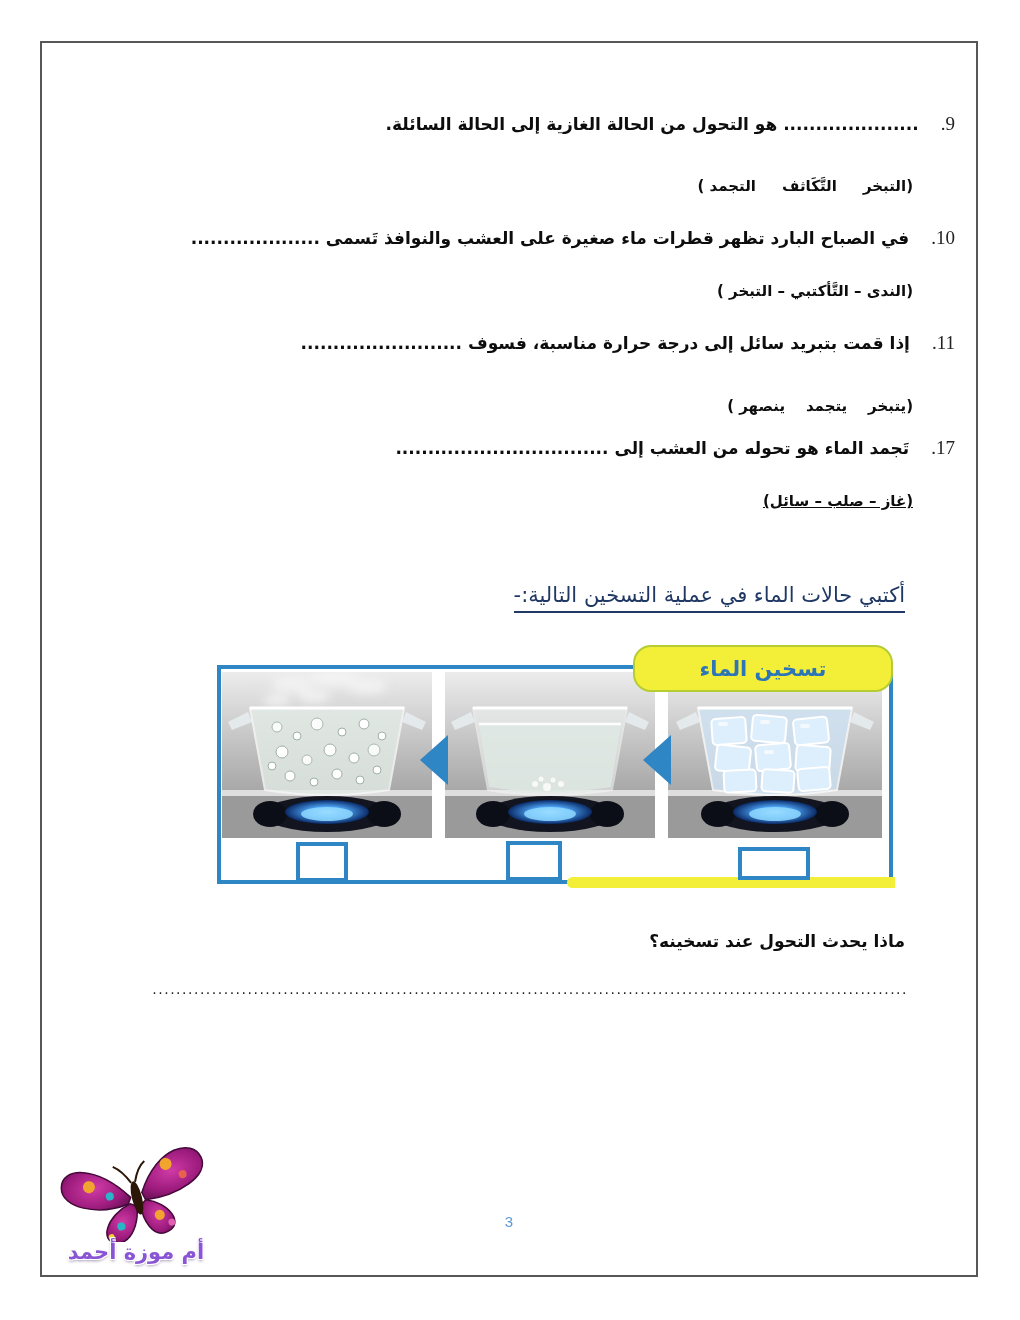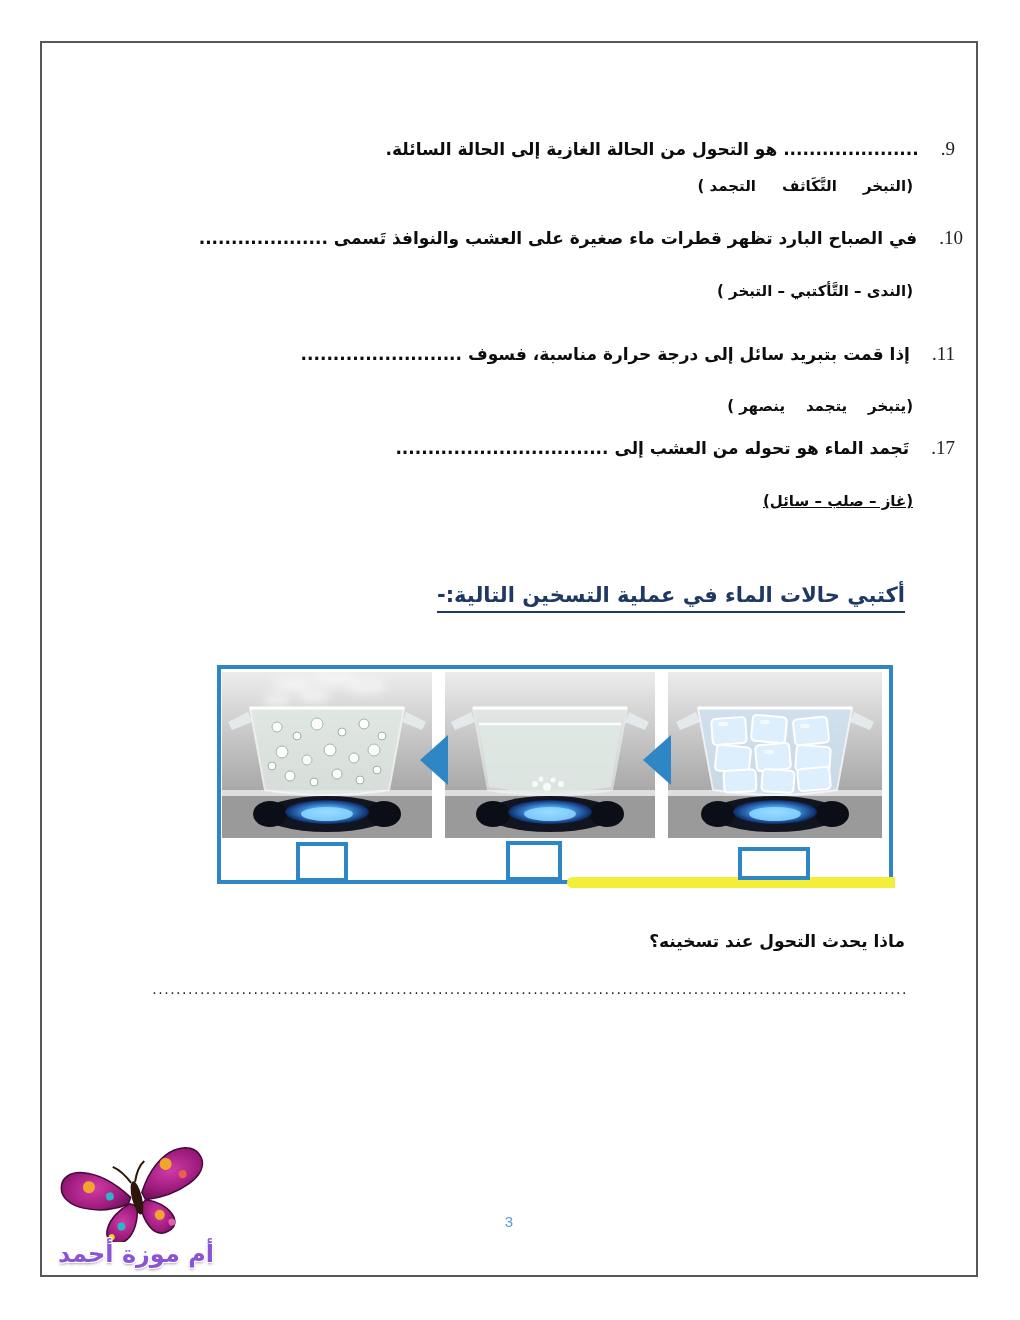--- a/index.html
+++ b/index.html
@@ -22,21 +22,21 @@
     font-family:"Liberation Serif", serif; font-weight:normal; font-size:19px;
     margin-left:22px; color:#222;
   }
   .q-opts {
     position:absolute; direction:rtl; text-align:left;
     font-weight:bold; font-size:15px; white-space:pre; color:#0d0d0d;
   }
   
   .heading {
     position:absolute; top:583px; right:115px; direction:rtl;
-    font-size:21px; font-weight:bold; color:#1f3864;
+    font-size:21px; font-weight:normal; color:#1f3864;
     border-bottom:2px solid #1f3864; padding-bottom:4px;
   }
   
   .water-figure { position:absolute; left:215px; top:645px; width:680px; height:255px; }
   .fig-frame {
     position:absolute; left:2px; top:20px; width:676px; height:219px;
     border:4px solid #2e86c4; background:#ffffff; z-index:1;
   }
   .fig-banner {
     position:absolute; left:418px; top:0px; width:260px; height:47px;
@@ -66,38 +66,38 @@
     overflow:hidden; white-space:nowrap; direction:rtl;
     font-size:14px; letter-spacing:1.5px; color:#222;
   }
   
   .page-num {
     position:absolute; top:1213px; left:40px; width:938px; text-align:center;
     color:#5b9bd5; font-size:15px; font-family:"Liberation Sans", sans-serif;
   }
   .logo { position:absolute; left:50px; top:1146px; width:172px; height:122px; }
   .logo-text {
-    text-align:center; direction:rtl; font-weight:bold; font-size:24px;
+    text-align:center; direction:rtl; font-weight:bold; font-size:21px;
     color:#8a55d4; margin-top:-6px; letter-spacing:1px;
     text-shadow:-1px -1px 0 #fff, 1px -1px 0 #fff, -1px 1px 0 #fff,
                  1px 1px 0 #fff, 0 2px 3px rgba(60,30,90,.45);
   }
 </style>
 </head>
 <body>
 
 <div class="page-border"></div>
 
-<div class="q-line" style="top:138px; right:65px;margin-left:9px;"><span class="q-num">9.</span><span>..................... هو التحول من الحالة الغازية إلى الحالة السائلة.</span></div>
+<div class="q-line" style="top:113px; right:65px;margin-left:9px;"><span class="q-num">9.</span><span>..................... هو التحول من الحالة الغازية إلى الحالة السائلة.</span></div>
 <div class="q-opts" style="top:177px; right:107px;">(التبخر     التَّكَاثف     التجمد )</div>
 
-<div class="q-line" style="top:227px; right:57px;"><span class="q-num">10.</span><span>في الصباح البارد تظهر قطرات ماء صغيرة على العشب والنوافذ تَسمى ....................</span></div>
+<div class="q-line" style="top:227px; right:65px;"><span class="q-num">10.</span><span>في الصباح البارد تظهر قطرات ماء صغيرة على العشب والنوافذ تَسمى ....................</span></div>
 <div class="q-opts" style="top:282px; right:107px;">(الندى – التَّأكتبي – التبخر )</div>
 
-<div class="q-line" style="top:343px; right:65px;"><span class="q-num">11.</span><span>إذا قمت بتبريد سائل إلى درجة حرارة مناسبة، فسوف .........................</span></div>
+<div class="q-line" style="top:332px; right:65px;"><span class="q-num">11.</span><span>إذا قمت بتبريد سائل إلى درجة حرارة مناسبة، فسوف .........................</span></div>
 <div class="q-opts" style="top:397px; right:107px;">(يتبخر    يتجمد    ينصهر )</div>
 
 <div class="q-line" style="top:437px; right:65px;"><span class="q-num">17.</span><span>تَجمد الماء هو تحوله من العشب إلى .................................</span></div>
 <div class="q-opts" style="top:492px; right:107px;text-decoration:underline;">(غاز – صلب – سائل)</div>
 
 <div class="heading">أكتبي حالات الماء في عملية التسخين التالية:-</div>
 
 <div class="water-figure">
   <div class="fig-frame"></div>
   <div class="fig-strip"></div>
@@ -240,20 +240,21 @@
         <rect x="132" y="52" width="10" height="4" rx="2"></rect>
           <rect x="96" y="78" width="10" height="4" rx="2"></rect>
       </g>
       <line x1="30" y1="36" x2="184" y2="36" stroke="#ffffff" stroke-width="3"></line>
     </svg>
   </div>
 
   <div class="arrow-left" style="left:205px;"></div>
   <div class="arrow-left" style="left:428px;"></div>
 
+  <div class="fig-banner">تسخين الماء</div>
 
   <div class="ansbox" style="left:81px;  top:197px; width:52px; height:40px;"></div>
   <div class="ansbox" style="left:291px; top:196px; width:56px; height:40px;"></div>
   <div class="ansbox" style="left:523px; top:202px; width:72px; height:33px;"></div>
 </div>
 
 <div class="sub-q">ماذا يحدث التحول عند تسخينه؟</div>
 <div class="answer-line">........................................................................................................................................................................................</div>
 
 <div class="logo">

